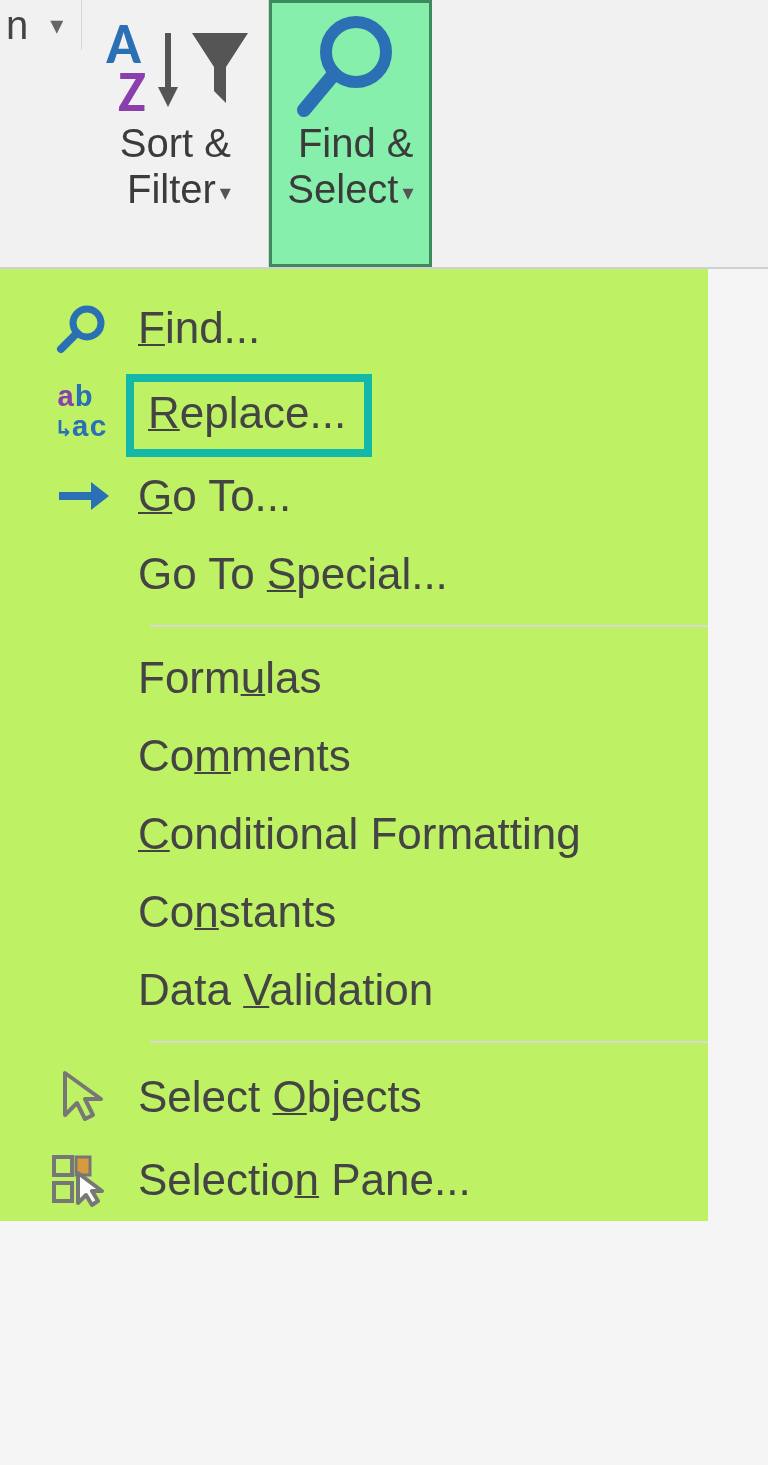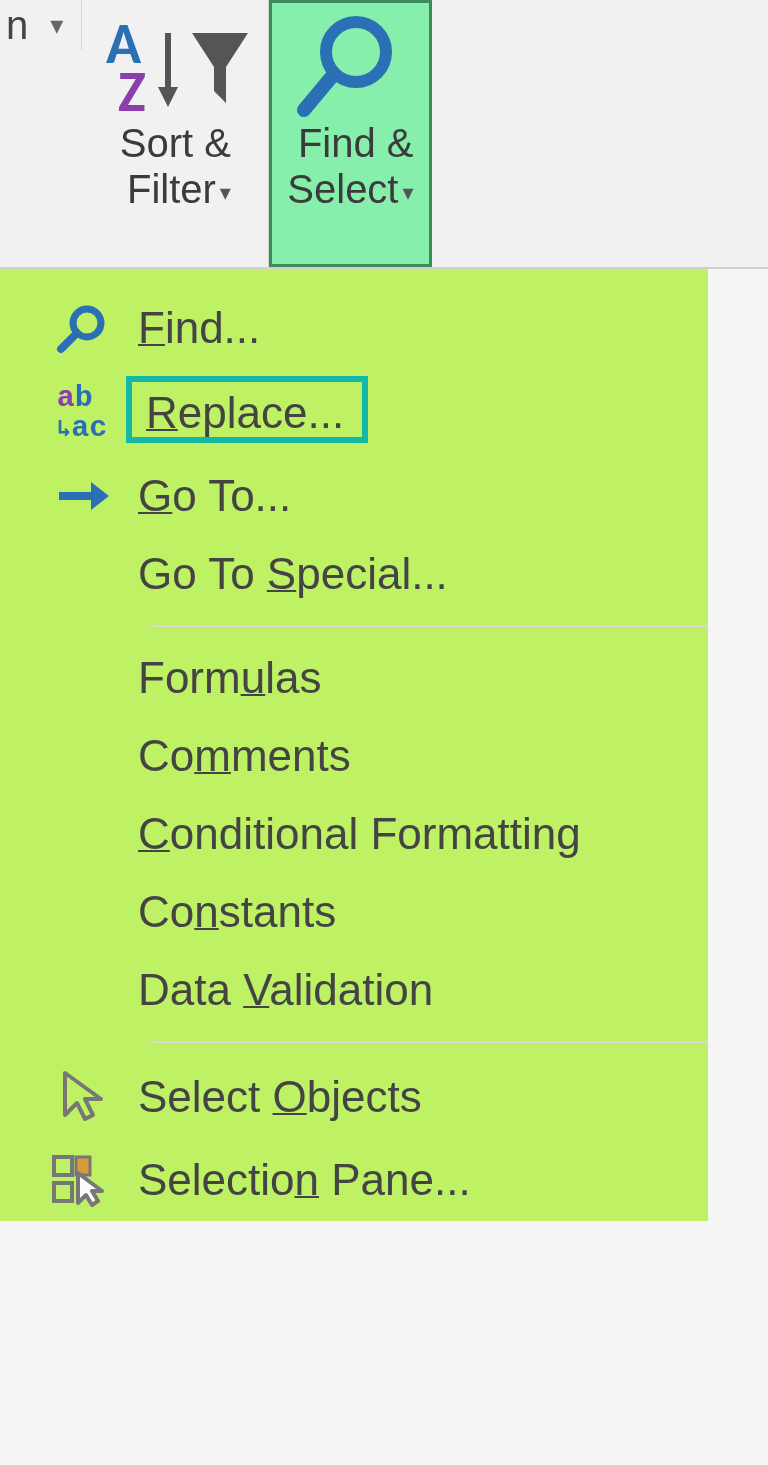--- a/index.html
+++ b/index.html
@@ -88,22 +88,22 @@
   .menu-item .u {
     text-decoration: underline;
     text-decoration-thickness: 2px;
   }
   .sep {
     height: 2px;
     background: #d9d9d9;
     margin: 12px 0 12px 150px;
   }
   .highlight-box {
-    border: 6px solid #14b8a6;
-    padding: 6px 18px 0 14px;
+    border: 8px solid #14b8a6;
+    padding: 6px 18px 12px 14px;
     margin-left: -12px;
     line-height: 1;
   }
   
   .replace-icon {
     font-family: Liberation Mono, monospace;
     font-weight: 600;
     font-size: 30px;
     line-height: 1;
     text-align: left;

